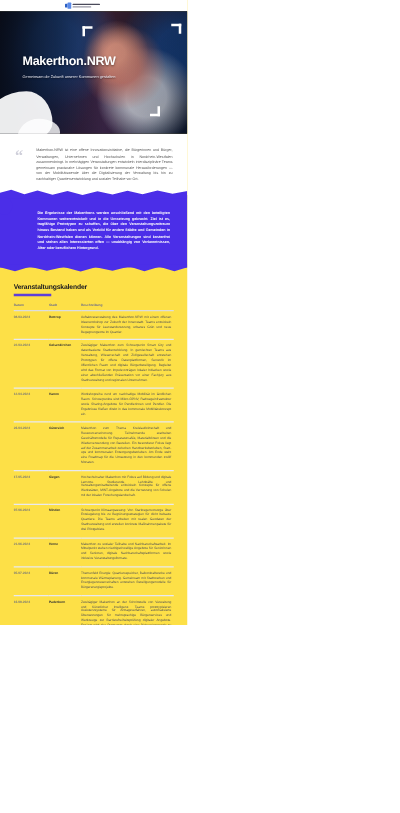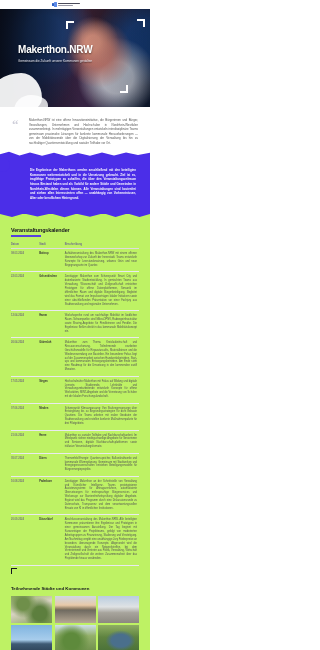--- a/index.html
+++ b/index.html
@@ -5,21 +5,21 @@
   * { box-sizing: border-box; margin:0; padding:0; }
   html,body { width:150px; height:650px; }
   body {
     font-family: "Liberation Sans", sans-serif;
     background:#ffffff;
     width:150px; height:650px;
     overflow:hidden;
     position:relative;
     color:#222;
   }
-  .page { width:150px; height:650px; position:relative; overflow:hidden; background:#bef264; }
+  .page { width:150px; height:500px; position:relative; overflow:hidden; background:#fde047; }
 
   
   .topbar{
     height:9px; background:#ffffff; position:relative;
     display:flex; align-items:center;
   }
   .brand{ display:flex; align-items:center; gap:1px; margin-left:52px; }
   .brand-mark{
     width:5px; height:5px; flex:0 0 auto; position:relative;
   }

